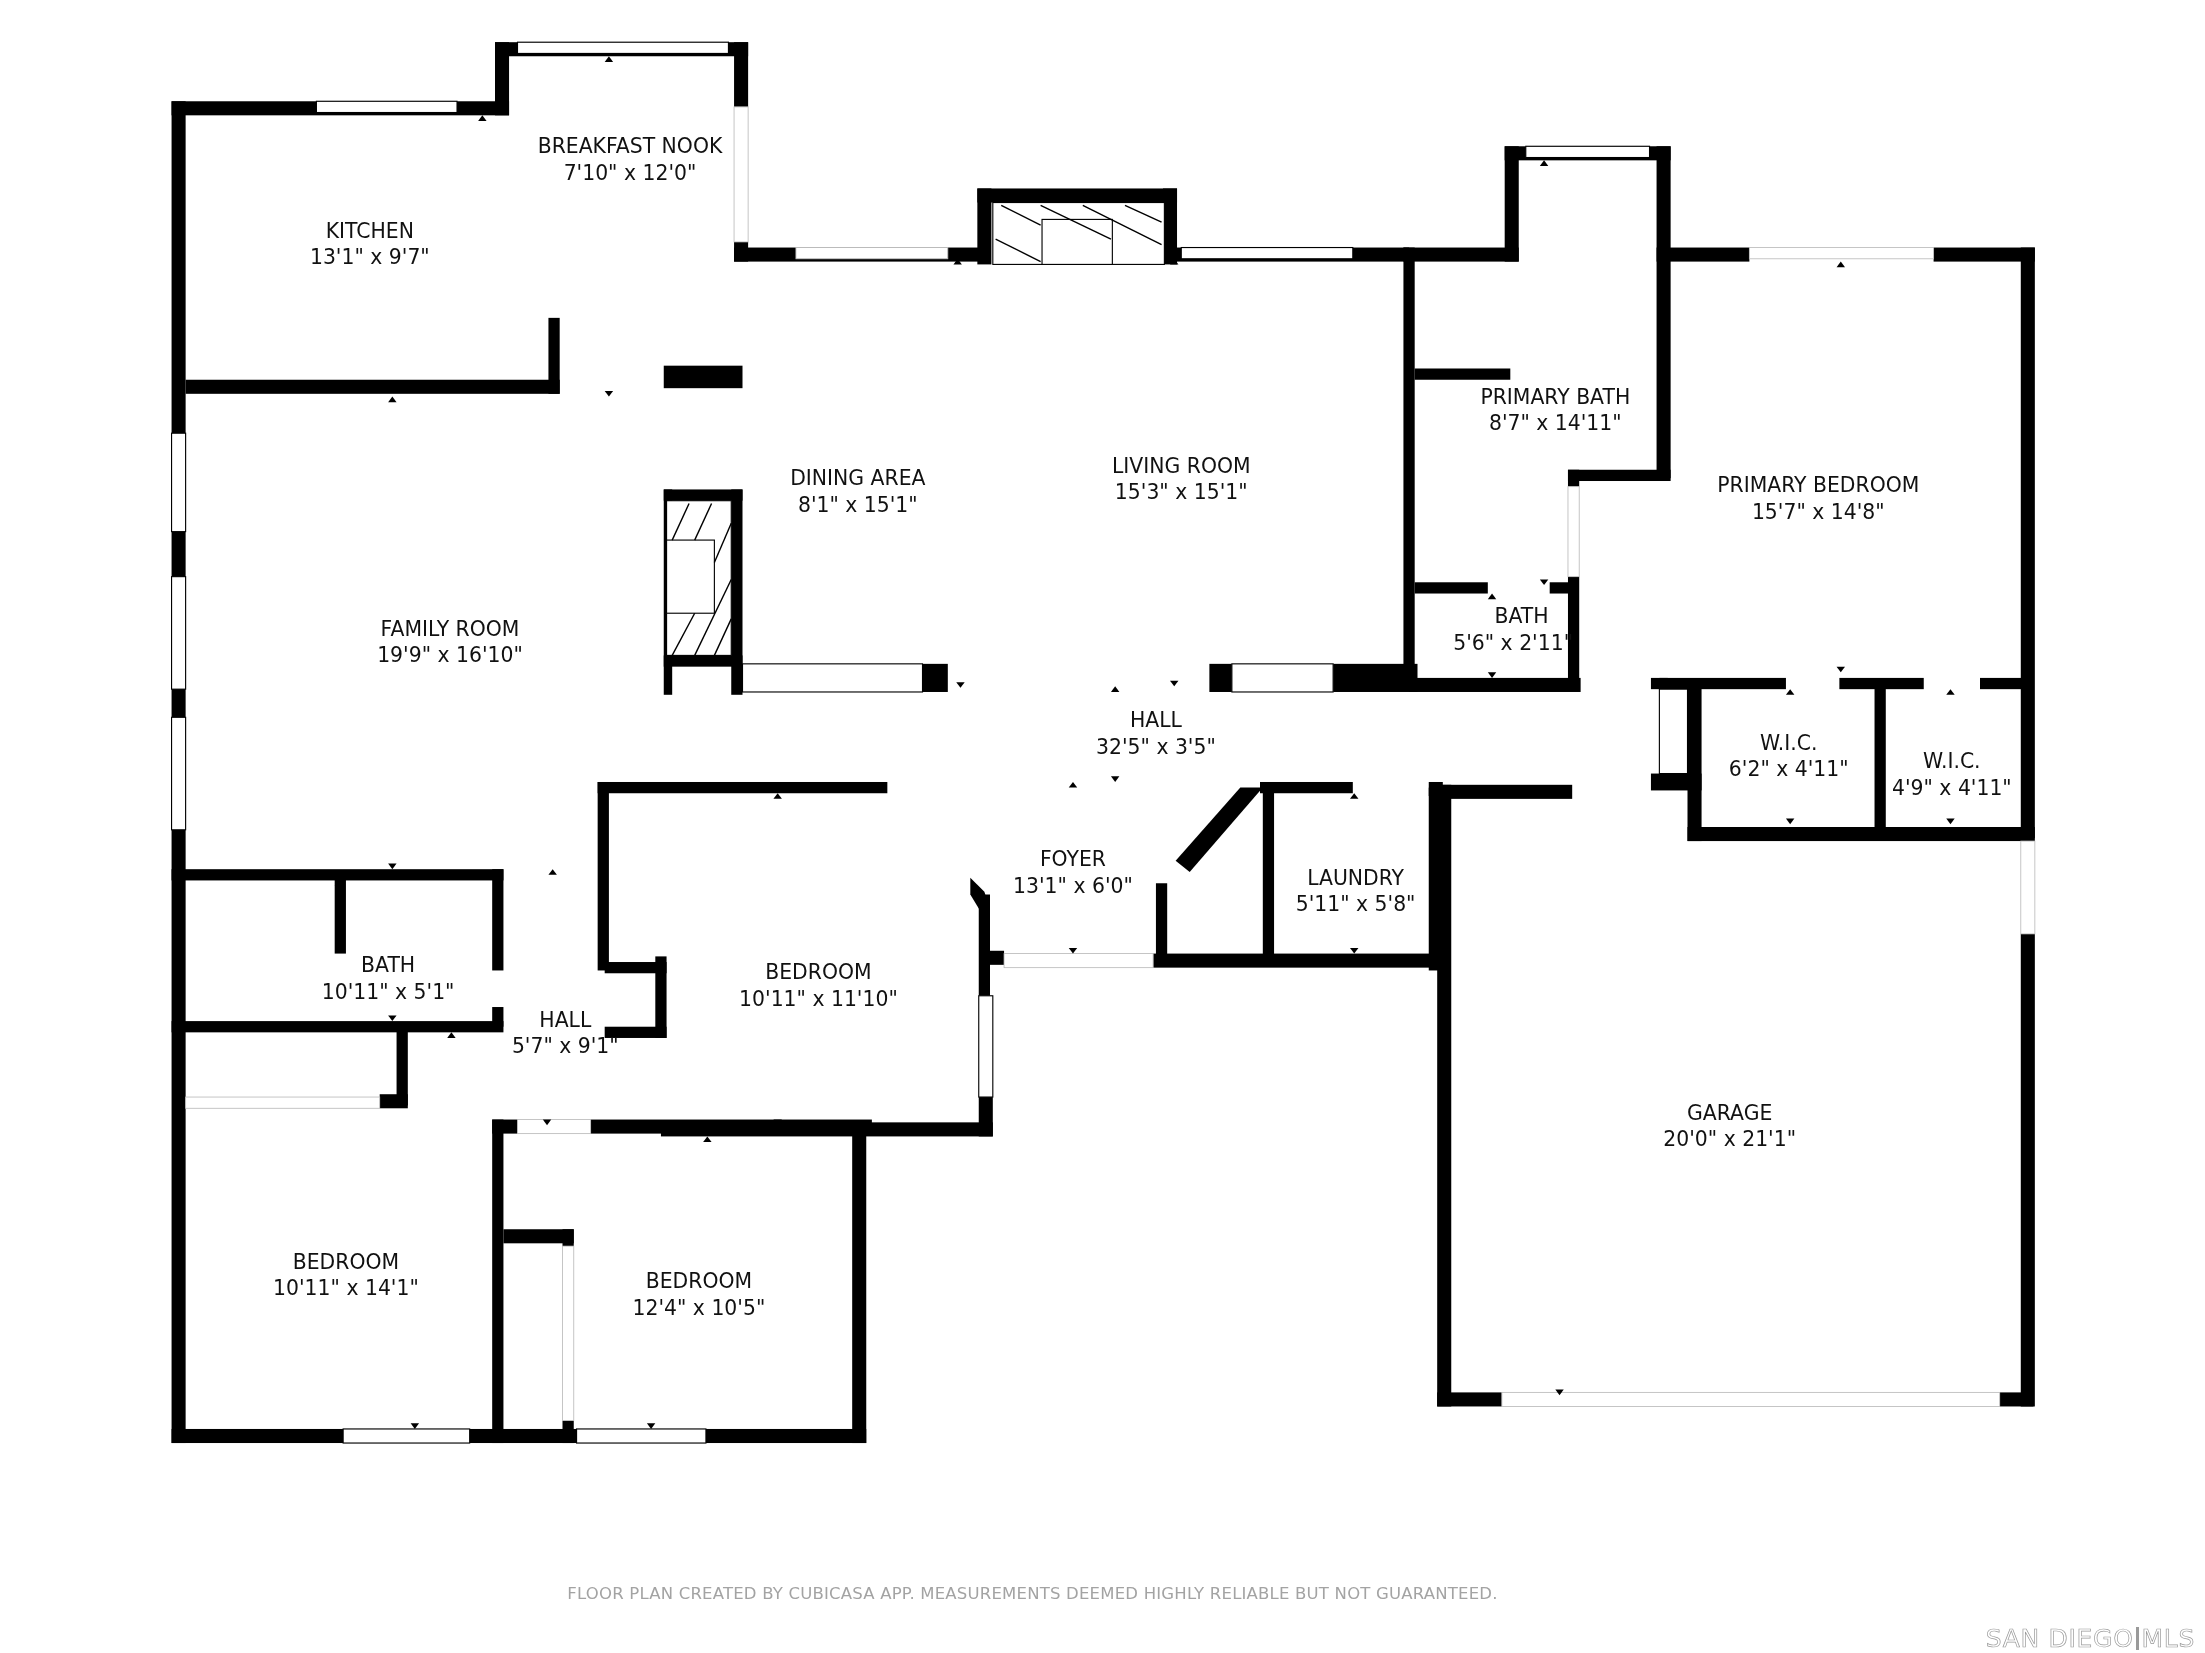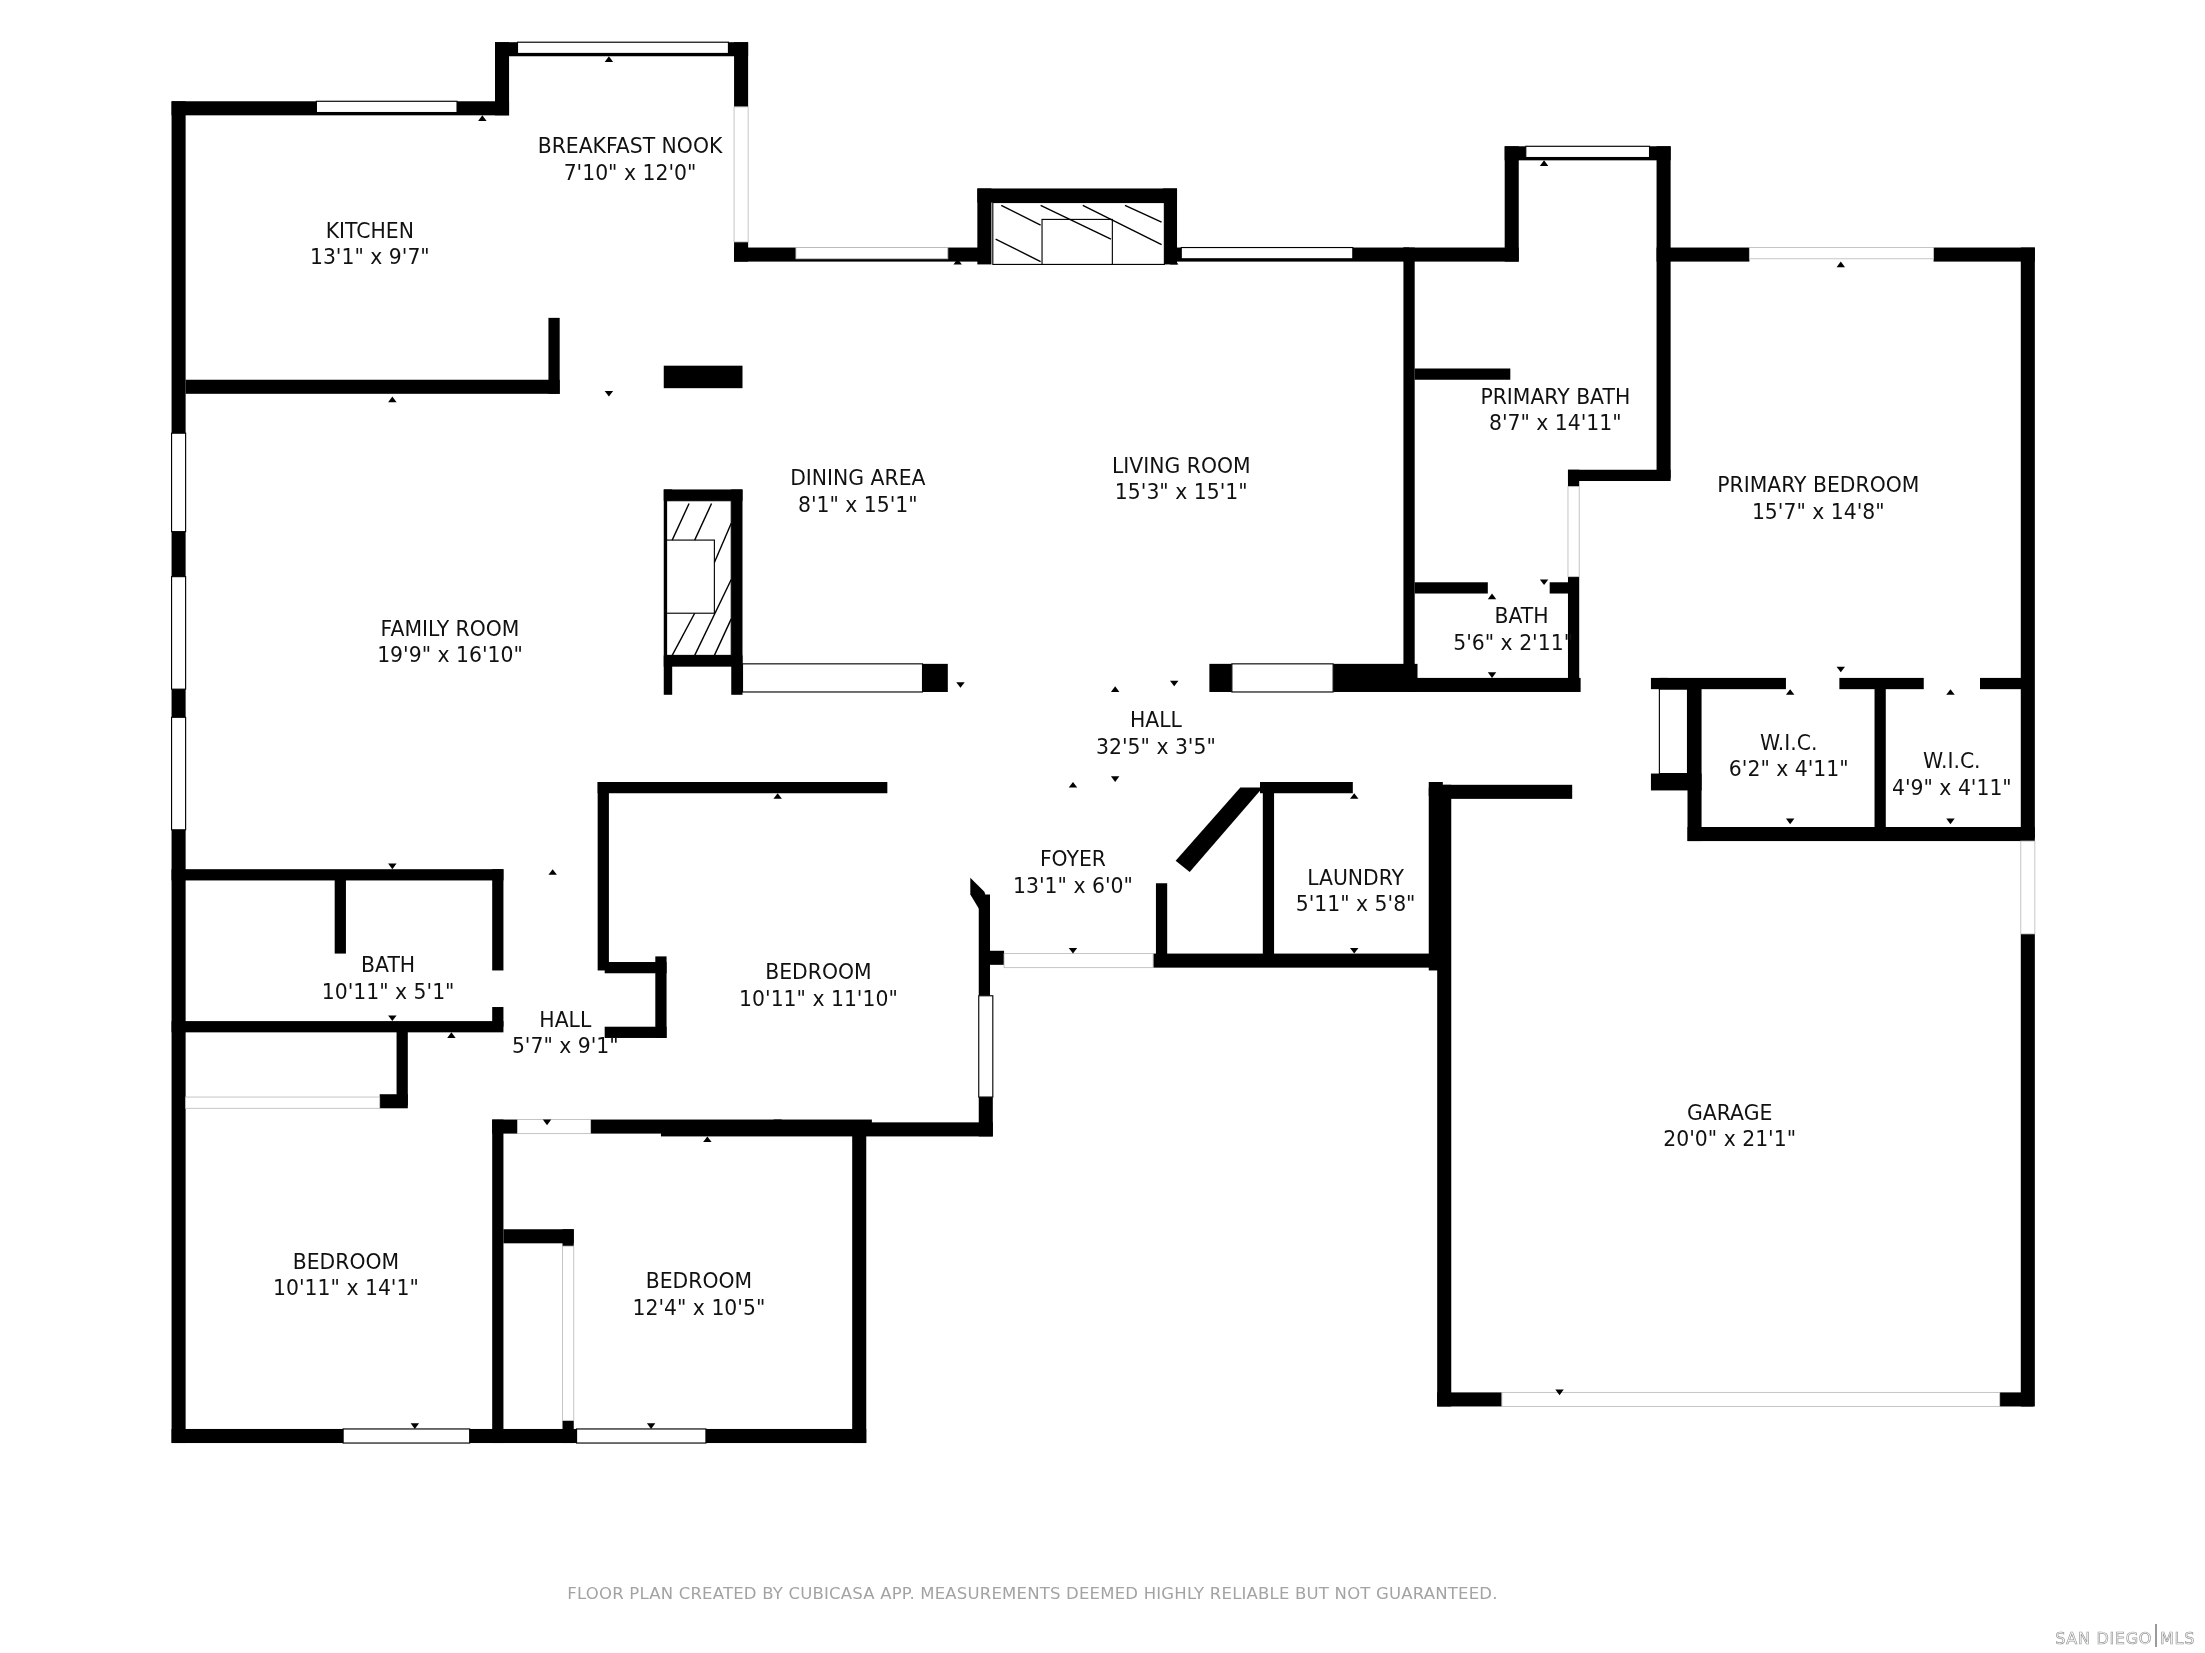--- a/index.html
+++ b/index.html
@@ -6,21 +6,21 @@
   body { width:2205px; height:1654px; position:relative; overflow:hidden; font-family:"DejaVu Sans", "Liberation Sans", sans-serif; }
   #plan { position:absolute; left:0; top:0; width:2205px; height:1654px; }
   .wall { fill:#000; }
   .win { fill:#fff; stroke:#000; stroke-width:0.8; }
   .opening { fill:#fff; stroke:#bbb; stroke-width:0.6; }
   .marker { fill:#000; }
   .room-name, .room-dim { font-family:"DejaVu Sans", sans-serif; fill:#111; text-anchor:middle; }
   .room-name { font-size:14.5px; }
   .room-dim { font-size:14.5px; }
   .footer-note { position:absolute; left:0; width:2065px; top:1584px; text-align:center; font-family:"DejaVu Sans", sans-serif; font-size:16.5px; color:#a3a3a3; letter-spacing:0.2px; }
-  .mls-logo { position:absolute; right:10px; top:1624px; font-family:"DejaVu Sans", sans-serif; font-size:16px; color:#fff; -webkit-text-stroke:0.7px #9a9a9a; letter-spacing:0.7px; }
+  .mls-logo { position:absolute; right:10px; top:1624px; font-family:"DejaVu Sans", sans-serif; font-size:25px; color:#fff; -webkit-text-stroke:0.7px #9a9a9a; letter-spacing:0.7px; }
   .mls-logo .sep { display:inline-block; width:2.2px; height:23px; background:#9a9a9a; vertical-align:-2.9px; margin:0 2.9px; }
 </style>
 </head>
 <body>
 
 <svg id="plan" viewBox="0 0 1568 1176" preserveAspectRatio="none" xmlns="http://www.w3.org/2000/svg">
   <g>
 
     <rect class="wall" x="122" y="72" width="10" height="954"></rect>
     <rect class="wall" x="122" y="72" width="240" height="10"></rect>

